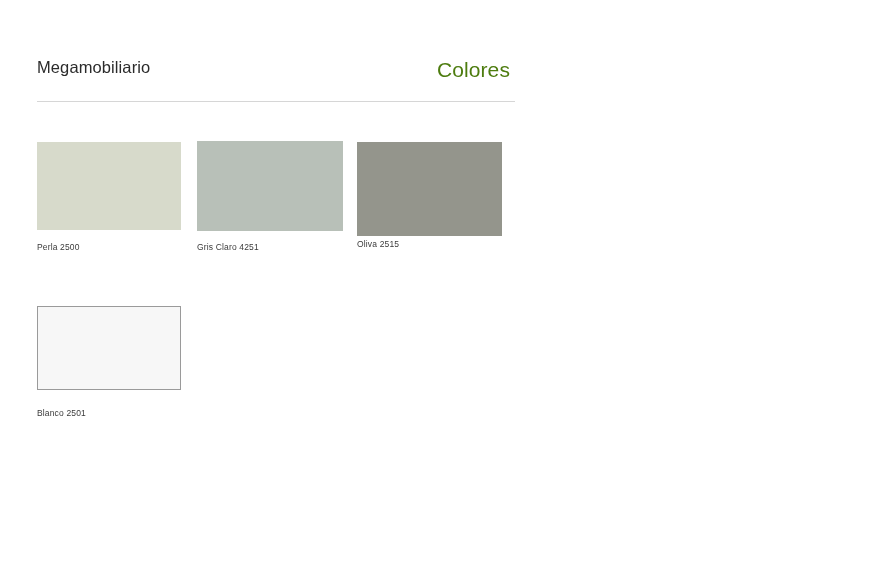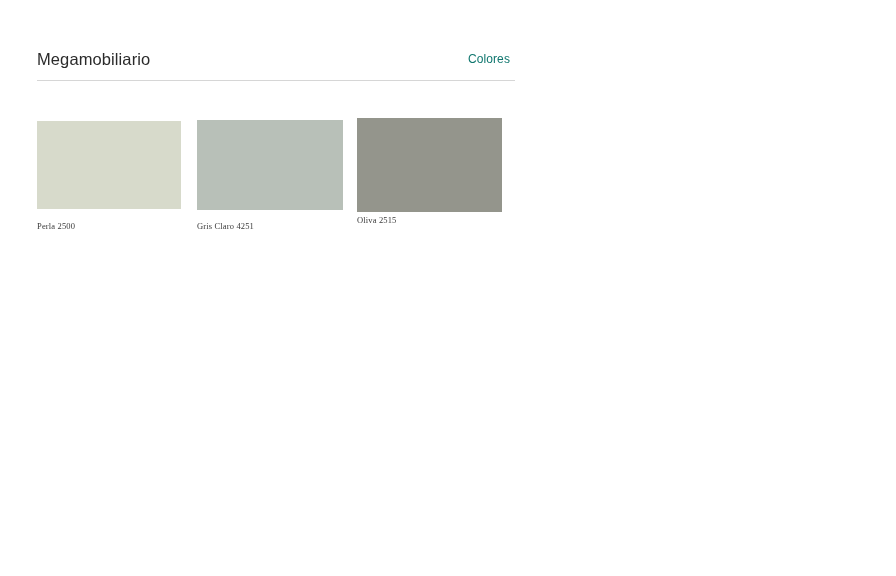--- a/index.html
+++ b/index.html
@@ -21,50 +21,49 @@
     position: absolute;
     left: 37px;
     top: 0;
     width: 478px;
   }
 
   
   .header {
     position: relative;
     height: 42px;
-    margin-top: 38px;
+    margin-top: 59px;
     border-bottom: 1px solid #d6d6d6;
     display: flex;
-    align-items: center;
+    align-items: flex-start;
     justify-content: space-between;
   }
   .brand {
     font-size: 16.5px;
     color: #2b2b2b;
     font-weight: 400;
     letter-spacing: 0.1px;
     line-height: 1;
   }
   .section-title {
-    font-size: 12px;
-    color: #0f766e;
+    font-size: 21px;
+    color: #4d7c0f;
     font-weight: 400;
     letter-spacing: 0.1px;
     line-height: 1;
     padding-right: 5px;
   }
 
   
   .swatch-grid {
     margin-top: 37px;
   }
   .swatch-row {
     display: flex;
-    align-items: flex-start;
-    font-family: Liberation Serif, serif;
+    align-items: center;
   }
   .swatch-row + .swatch-row {
     margin-top: 53px;
   }
   .swatch-cell {
     width: 144px;
     margin-right: 16px;
     display: flex;
     flex-direction: column;
   }
@@ -103,16 +102,20 @@
         <div class="swatch-cell">
           <div class="chip" style="background: rgb(184, 192, 184); width: 146px; height: 90px; margin-top: 2px;"></div>
           <div class="chip-label" style="margin-top: 12px;">Gris Claro 4251</div>
         </div>
         <div class="swatch-cell">
           <div class="chip" style="background: rgb(148, 149, 140); width: 145px; height: 94px; margin-top: 0px;"></div>
           <div class="chip-label" style="margin-top: 4px;">Oliva 2515</div>
         </div>
       </div>
       <div class="swatch-row">
+        <div class="swatch-cell">
+          <div class="chip" style="background: rgb(247, 247, 247); width: 144px; height: 84px; margin-top: 1px; box-sizing: border-box; border: 1px solid rgb(154, 154, 154);"></div>
+          <div class="chip-label" style="margin-top: 19px;">Blanco 2501</div>
+        </div>
       </div>
     </div>
 
 </div>
 
 </body></html>

